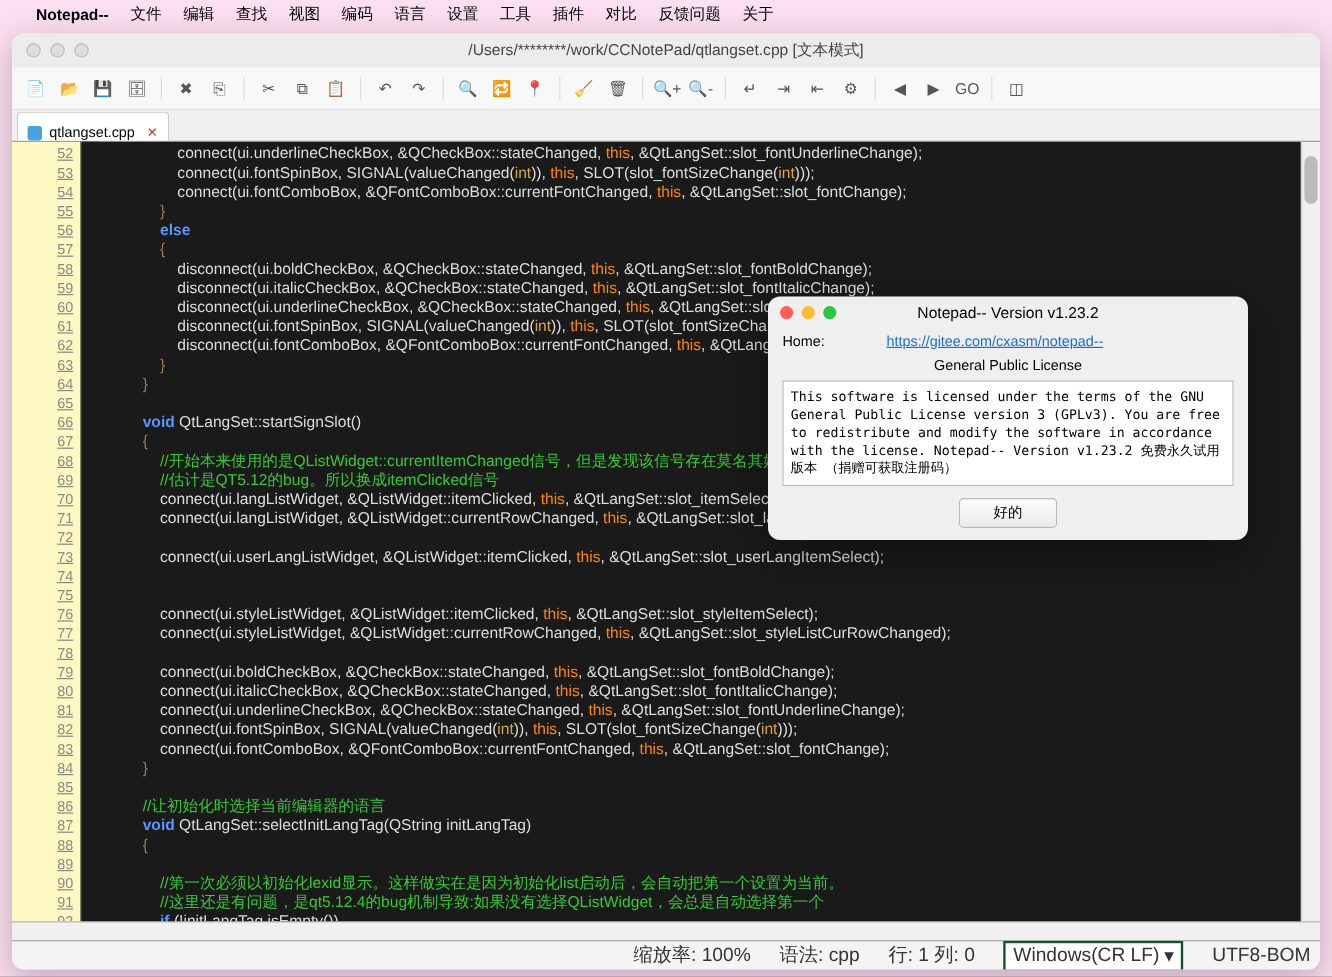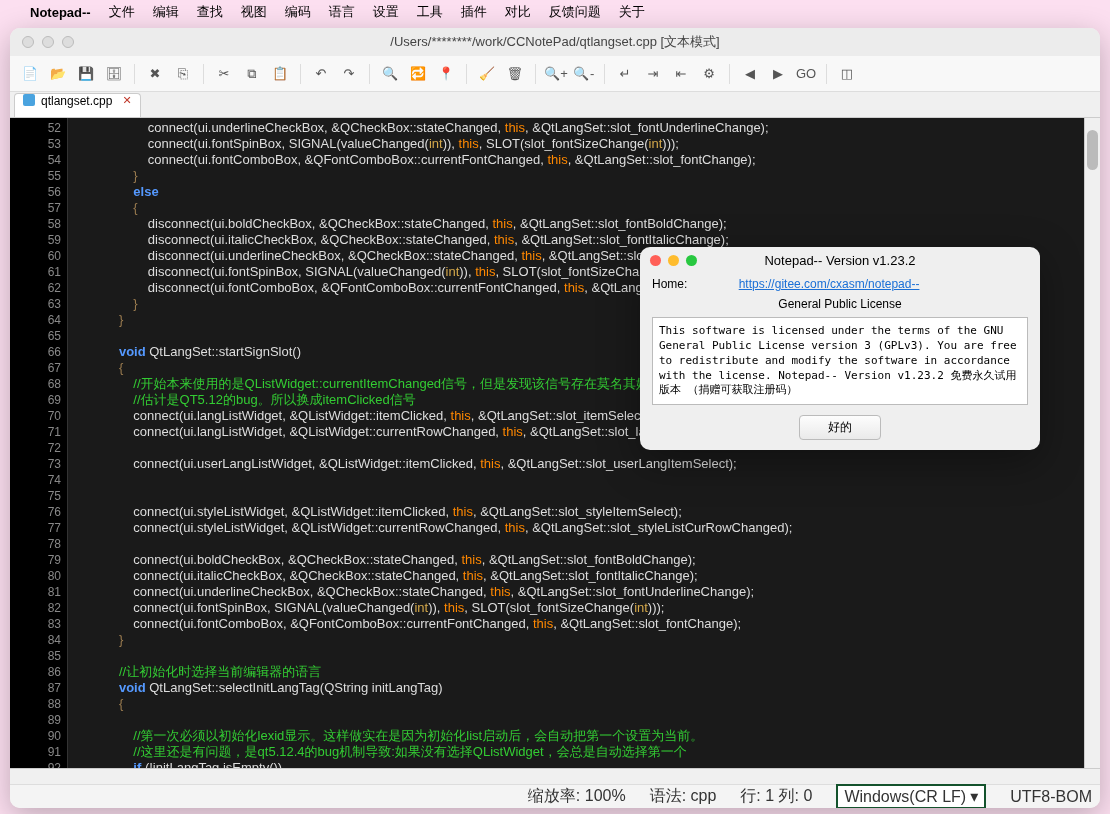--- a/index.html
+++ b/index.html
@@ -10,25 +10,25 @@
 .menubar span { cursor: default; }
 .window { position: absolute; left: 10px; top: 28px; right: 10px; bottom: 6px; background: #f5f5f5; border-radius: 10px; box-shadow: 0 8px 30px rgba(0,0,0,.25); overflow: hidden; display: flex; flex-direction: column; }
 .titlebar { height: 28px; background: #ececec; display: flex; align-items: center; position: relative; }
 .traffic { display: flex; gap: 8px; padding-left: 12px; }
 .tl { width: 12px; height: 12px; border-radius: 50%; background: #ddd; border: .5px solid #bbb; }
 .title { position: absolute; left: 0; right: 0; text-align: center; font-size: 13px; color: #444; pointer-events: none; }
 .toolbar { height: 36px; background: #f8f8f8; border-bottom: 1px solid #ddd; display: flex; align-items: center; padding: 0 8px; gap: 4px; }
 .tbtn { width: 24px; height: 24px; display: flex; align-items: center; justify-content: center; border-radius: 3px; color: #555; }
 .tbsep { width: 1px; height: 20px; background: #ddd; margin: 0 4px; }
 .tabbar { height: 26px; background: #f0f0f0; border-bottom: 1px solid #ccc; display: flex; align-items: flex-end; padding: 0 4px; }
-.tab { height: 24px; background: #fff; border: 1px solid #ccc; border-bottom: none; border-radius: 4px 4px 0 0; padding: 0 8px; display: flex; align-items: flex-start; gap: 6px; font-size: 12px; }
+.tab { height: 24px; background: #fff; border: 1px solid #ccc; border-bottom: none; border-radius: 4px 4px 0 0; padding: 0 8px; display: flex; align-items: flex-end; gap: 6px; font-size: 12px; }
 .tab .ficon { width: 12px; height: 12px; background: #4aa3df; border-radius: 2px; }
 .tab .close { color: #c0392b; font-size: 11px; cursor: pointer; margin-left: 4px; }
 .editor { flex: 1; background: #1a1a1a; overflow: hidden; position: relative; font-family: "Menlo","Consolas",monospace; font-size: 13px; line-height: 16px; }
-.gutter { position: absolute; left: 0; top: 0; bottom: 16px; width: 58px; background: #000000; color: #888; text-align: right; padding: 2px 6px 0 0; border-right: 1px solid #333; }
+.gutter { position: absolute; left: 0; top: 0; bottom: 16px; width: 58px; background: #fef9c3; color: #888; text-align: right; padding: 2px 6px 0 0; border-right: 1px solid #333; text-decoration: underline; }
 .gutter div { height: 16px; font-size: 12px; }
 .foldcol { position: absolute; left: 58px; top: 0; bottom: 16px; width: 16px; background: #1a1a1a; }
 .code { position: absolute; left: 74px; right: 16px; top: 0; bottom: 16px; padding: 2px 0 0 6px; white-space: pre; color: #ddd; overflow: hidden; }
 .code div { height: 16px; }
 .k { color: #5599ff; font-weight: bold; } 
 .t { color: #ff8800; } 
 .c { color: #33cc33; } 
 .y { color: #9a7b4f; } 
 .ty { color: #d4a84b; } 
 .hscroll { position: absolute; left: 0; right: 0; bottom: 0; height: 16px; background: #f0f0f0; border-top: 1px solid #ccc; }

